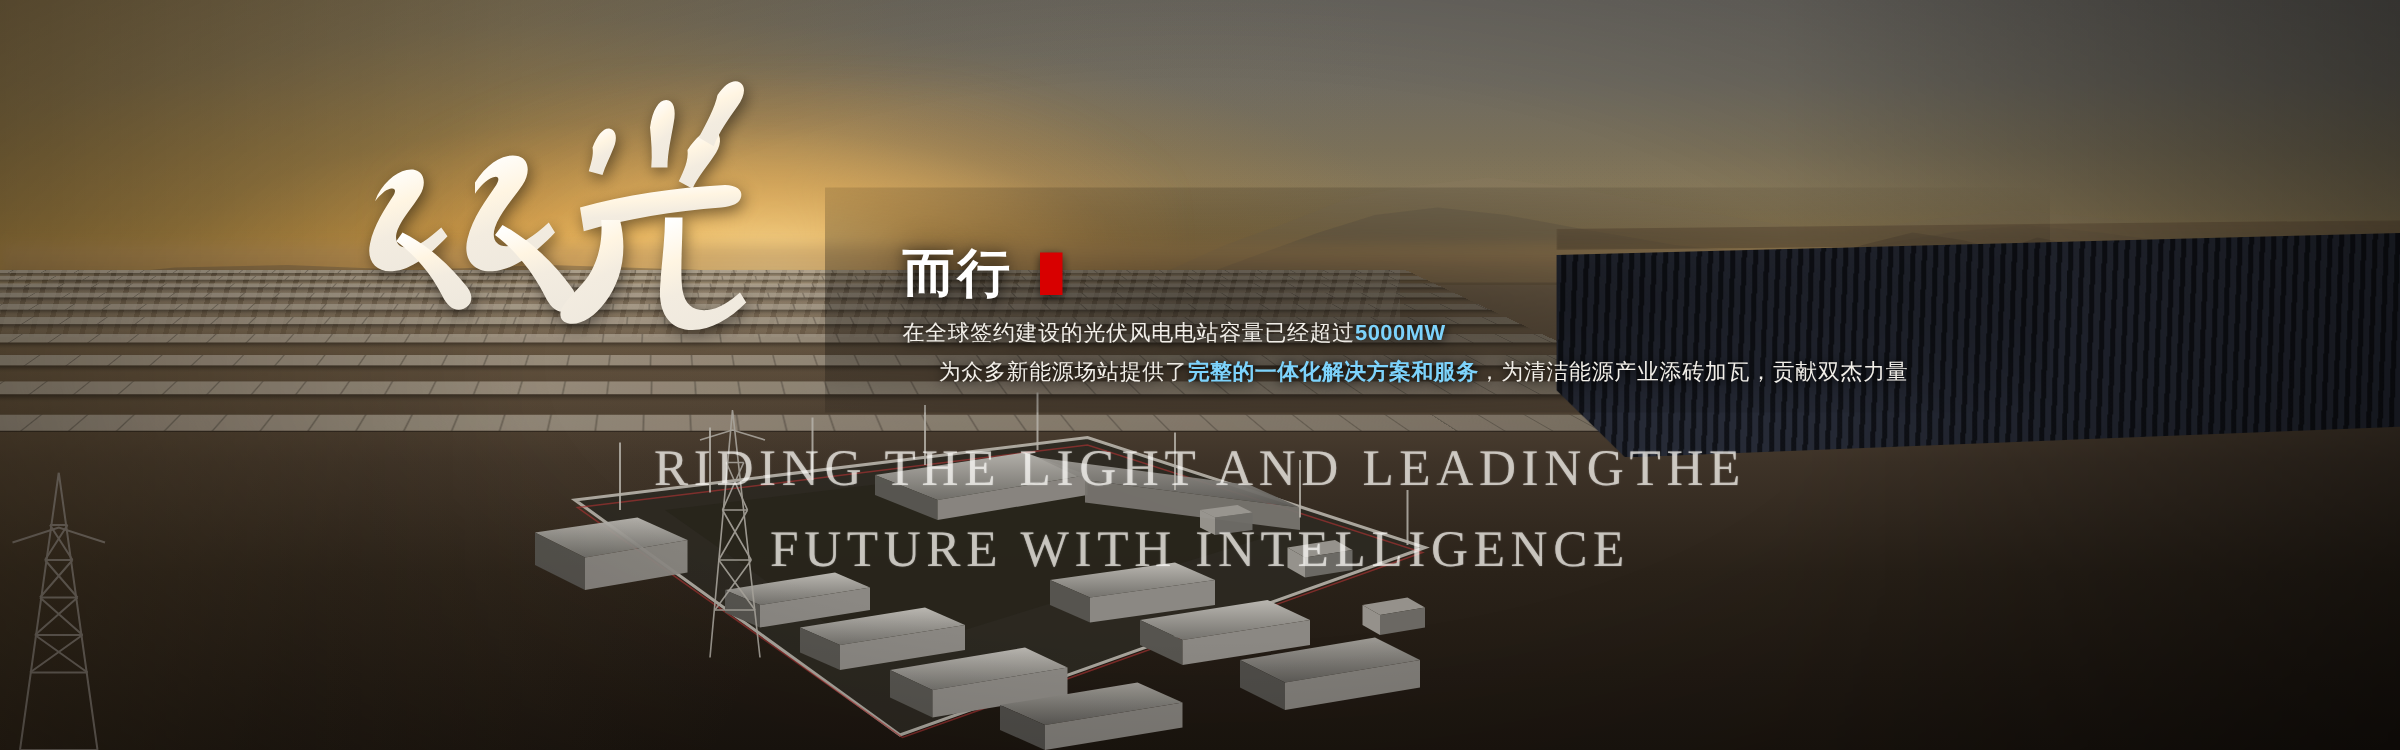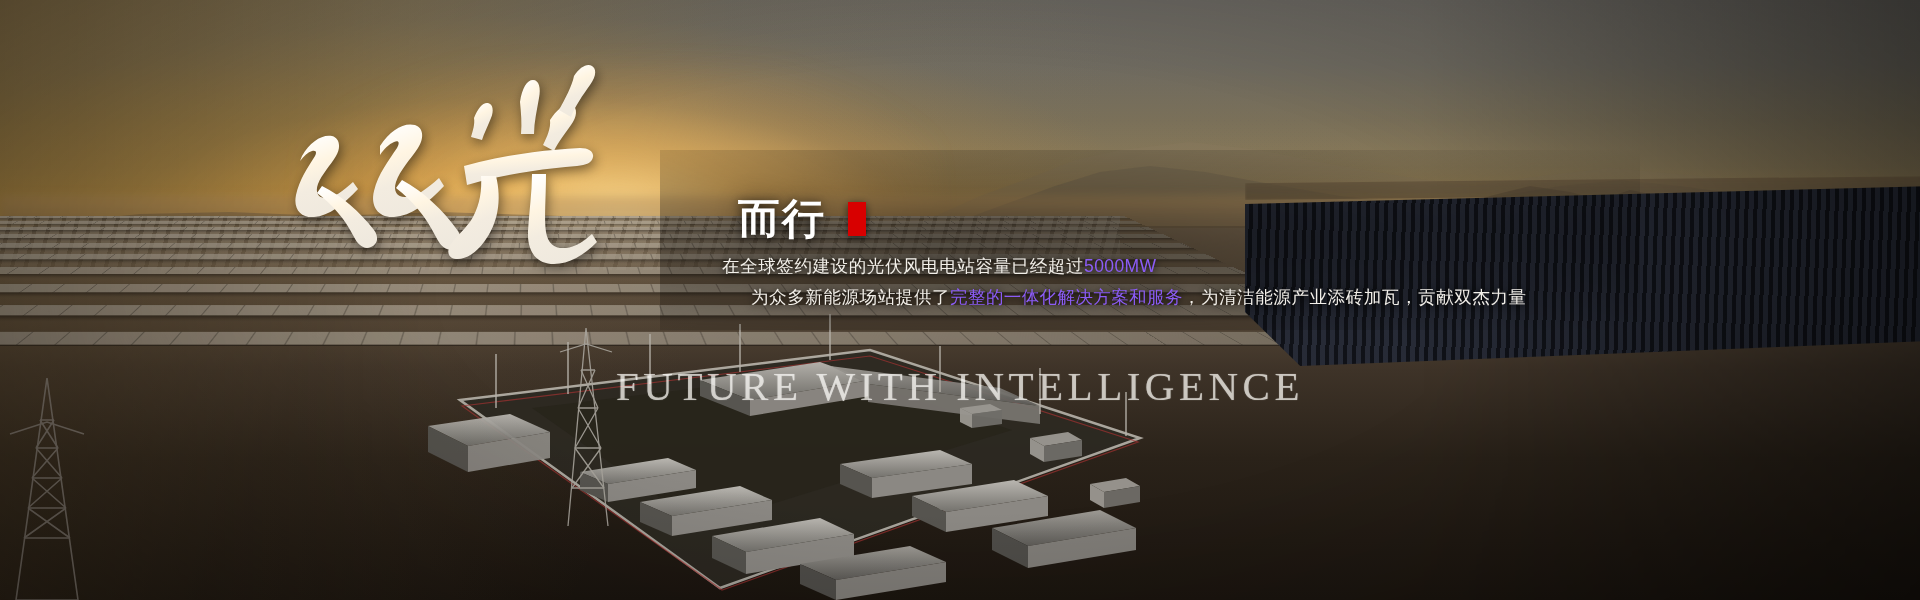--- a/index.html
+++ b/index.html
@@ -167,33 +167,32 @@
   .calligraphy svg{display:block;filter:drop-shadow(2px 4px 6px rgba(0,0,0,0.45));}
 
   
   .copy{position:absolute;left:722px;top:196px;width:1100px;}
   .headline{
     display:flex;align-items:center;gap:14px;
     font-size:42px;line-height:1.08;font-weight:700;color:#ffffff;
     letter-spacing:2px;
     text-shadow:0 2px 10px rgba(0,0,0,0.75),0 0 28px rgba(0,0,0,0.5);
     white-space:nowrap;
-    margin-left:16px;
   }
   .headline .part2{margin-left:10px;}
   .red-block{
     display:inline-block;width:18px;height:34px;background:#d80000;
     box-shadow:0 2px 8px rgba(0,0,0,0.6);flex:none;margin-left:8px;
   }
   .sub{
     margin-top:11px;font-size:17.5px;line-height:1.62;color:#f2efe9;
     letter-spacing:0.6px;white-space:nowrap;
     text-shadow:0 1px 7px rgba(0,0,0,0.85),0 0 18px rgba(0,0,0,0.6);
   }
-  .sub b{font-weight:400;color:#8b5cf6;letter-spacing:0.4px;text-align:right;}
+  .sub b{font-weight:700;color:#7dd3fc;letter-spacing:0.4px;text-align:right;}
 
   
   .english{
     position:absolute;left:0;top:348px;width:1920px;text-align:center;
     font-family:"Liberation Serif","DejaVu Serif",serif;
     pointer-events:none;
   }
   .english .ln{
     font-size:41px;line-height:1.30;letter-spacing:4.5px;font-weight:400;
     color:rgba(222,220,214,0.80);
@@ -411,16 +410,17 @@
     <div class="sub">
       <span>在全球签约建设的光伏风电电站容量已经超过</span><b>5000MW</b>
     </div>
 
     <div class="sub" style="margin-top:2px;margin-left:29px;">
       <span>为众多新能源场站提供了</span><b>完整的一体化解决方案和服务</b><span>，为清洁能源产业添砖加瓦，贡献双杰力量</span>
     </div>
   </div>
 
   <div class="english">
+    <div class="ln l1">RIDING THE LIGHT AND LEADINGTHE</div>
     <div class="ln l2">FUTURE WITH INTELLIGENCE</div>
   </div>
 
 </div>
 
 </body></html>

